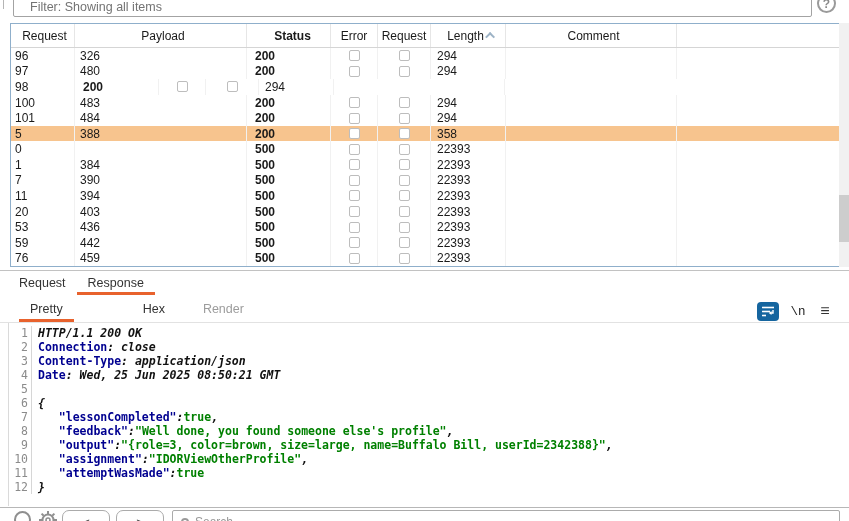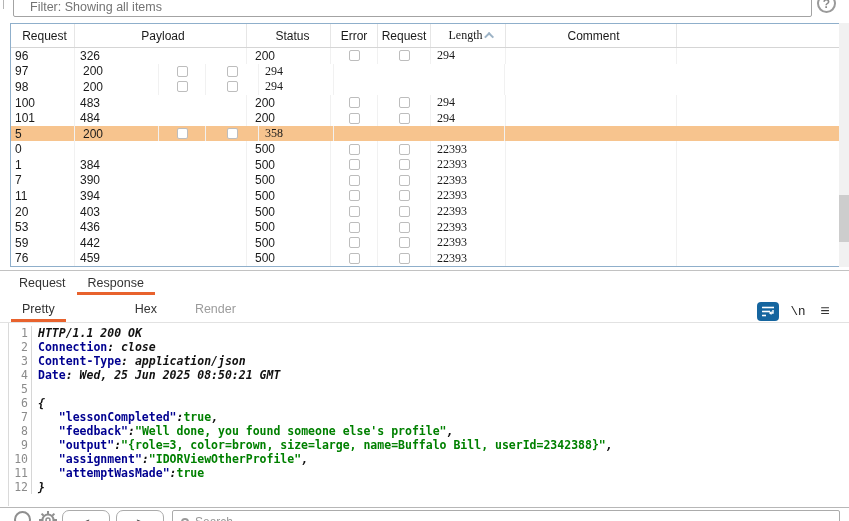--- a/index.html
+++ b/index.html
@@ -39,45 +39,45 @@
   .tbody { flex:1; display:flex; flex-direction:column; }
   .tr { display:flex; flex:1; cursor:default; }
   .td {
     font-size:12px; display:flex; align-items:center; height:100%;
     border-right:1px solid #f1f1f1; overflow:hidden; white-space:nowrap;
   }
   .tr.selected .td { background:#f7c48e; }
   .td.filler { border-right:none; }
   .c-request  { width:64px;  padding-left:4px; }
   .c-payload  { width:172px; padding-left:5px; }
-  .c-status   { width:84px;  padding-left:8px; }
+  .c-status   { width:84px;  padding-left:8px;font-weight:bold; }
   .c-error    { width:47px;  justify-content:center; }
   .c-timeout  { width:53px;  justify-content:center; }
-  .c-length   { width:75px;  padding-left:6px;font-family:Liberation Serif, serif; }
+  .c-length   { width:75px;  padding-left:6px; }
   .c-comment  { width:171px; padding-left:5px; }
   .c-filler   { flex:1; }
   .checkbox {
     width:11px; height:11px; border:1px solid #bdbdbd; border-radius:2px; background:#fff;
   }
   
   .vscroll {
     position:absolute; left:839px; top:23px; width:10px; height:244px; background:#f1f1f1;
   }
   .vscroll .thumb { position:absolute; left:0; top:172px; width:10px; height:47px; background:#cdcdcd; }
   
   .splitter { position:absolute; left:0; top:270px; width:849px; height:1px; background:#c2c2c2; }
   
   .msg-tabs { position:absolute; left:8px; top:273px; height:22px; display:flex; }
   .tab {
     display:flex; align-items:center; padding:0 11px; font-size:12.5px; color:#333;
     border-bottom:3px solid transparent; height:22px;
   }
   .tab.active { border-bottom-color:#e8622d; }
   .tab.disabled { color:#9c9c9c; }
-  .view-tabs { position:absolute; left:8px; top:298px; height:24px; display:flex; }
+  .view-tabs { position:absolute; left:16px; top:298px; height:24px; display:flex; }
   .view-tabs .tab { height:24px; }
   .vt-pretty { margin-left:3px; }
   .vt-hex    { margin-left:58px; }
   .vt-render { margin-left:16px; }
   .tabs-underline { position:absolute; left:0; top:322px; width:849px; height:1px; background:#e2e2e2; }
   
   .wrap-btn {
     position:absolute; left:757px; top:302px; width:22px; height:19px;
     background:#15659f; border-radius:4px; display:flex; align-items:center; justify-content:center;
   }
@@ -177,20 +177,21 @@
           </div>
           <div class="td c-timeout">
             <div class="checkbox"></div>
           </div>
           <div class="td c-length">294</div>
           <div class="td c-comment"></div>
           <div class="td c-filler filler"></div>
         </div>
         <div class="tr">
           <div class="td c-request">97</div>
+          <div class="td c-payload">480</div>
           <div class="td c-status">200</div>
           <div class="td c-error">
             <div class="checkbox"></div>
           </div>
           <div class="td c-timeout">
             <div class="checkbox"></div>
           </div>
           <div class="td c-length">294</div>
           <div class="td c-comment"></div>
           <div class="td c-filler filler"></div>
@@ -231,20 +232,21 @@
           </div>
           <div class="td c-timeout">
             <div class="checkbox"></div>
           </div>
           <div class="td c-length">294</div>
           <div class="td c-comment"></div>
           <div class="td c-filler filler"></div>
         </div>
         <div class="tr selected">
           <div class="td c-request">5</div>
+          <div class="td c-payload">388</div>
           <div class="td c-status">200</div>
           <div class="td c-error">
             <div class="checkbox"></div>
           </div>
           <div class="td c-timeout">
             <div class="checkbox"></div>
           </div>
           <div class="td c-length">358</div>
           <div class="td c-comment"></div>
           <div class="td c-filler filler"></div>

